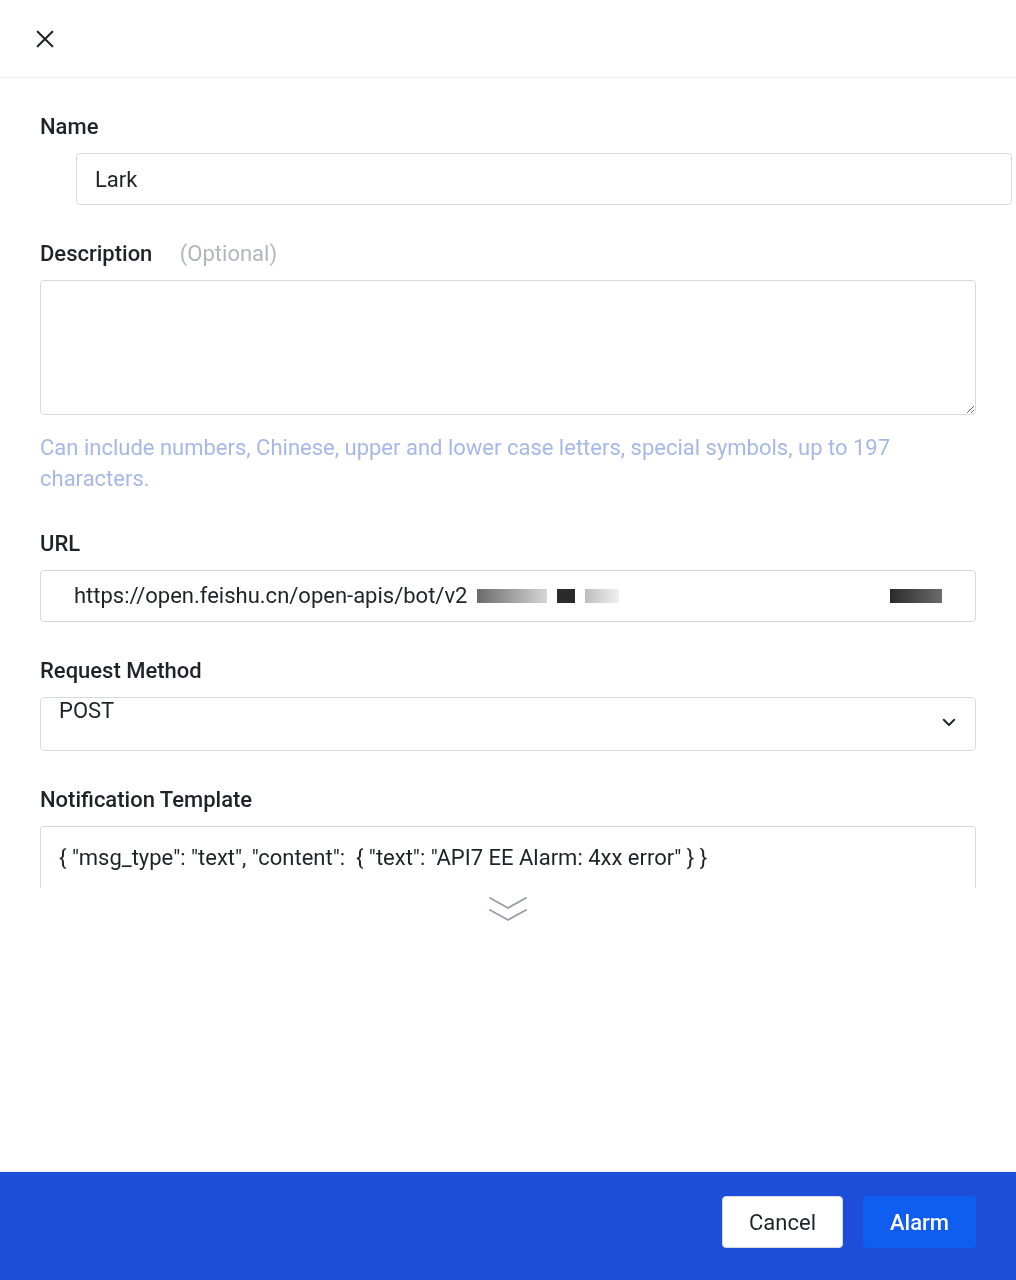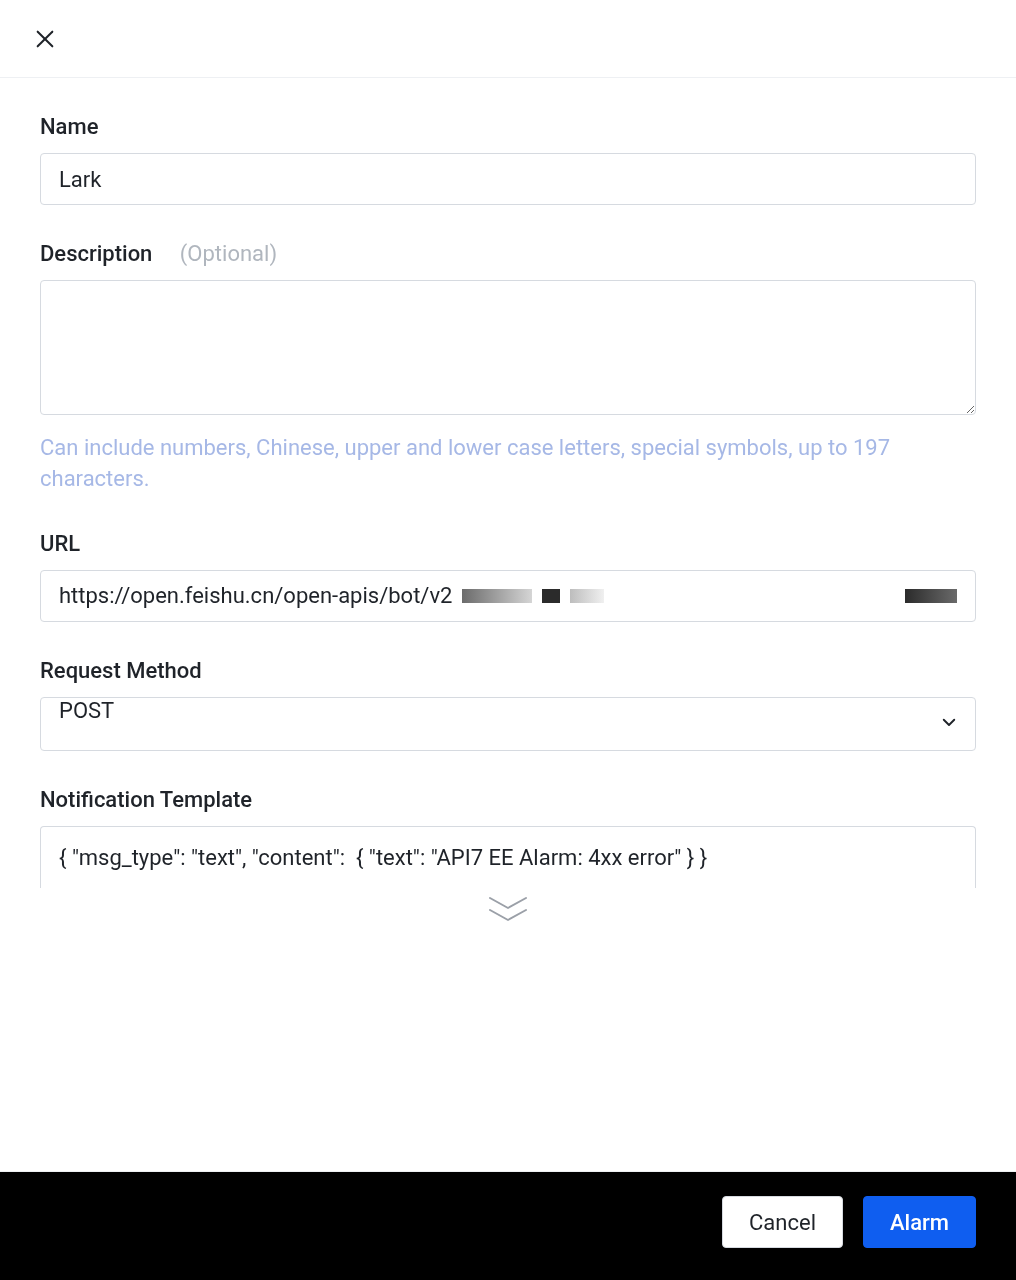--- a/index.html
+++ b/index.html
@@ -55,20 +55,21 @@
     .text-input {
       width: 100%;
       height: 52px;
       border: 1px solid #d6dae0;
       border-radius: 4px;
       padding: 0 18px;
       font-size: 22px;
       color: #1f2329;
       background: #fff;
       font-family: inherit;
+      margin-left: 36px;
     }
     .textarea-input {
       width: 100%;
       height: 135px;
       border: 1px solid #d6dae0;
       border-radius: 4px;
       padding: 14px 18px;
       font-size: 22px;
       color: #1f2329;
       background: #fff;
@@ -127,21 +128,21 @@
     .footer {
       position: absolute;
       bottom: 0;
       left: 0;
       right: 0;
       border-top: 1px solid #eef0f3;
       padding: 24px 40px 32px 40px;
       display: flex;
       justify-content: flex-end;
       gap: 20px;
-      background: #000000;
+      background: #1d4ed8;
     }
     .btn {
       height: 52px;
       padding: 0 26px;
       font-size: 22px;
       border-radius: 4px;
       cursor: pointer;
       font-family: inherit;
       display: inline-flex;
       align-items: center;
@@ -158,21 +159,21 @@
       color: #fff;
       font-weight: 500;
     }
     .url-row {
       display: flex;
       align-items: center;
       width: 100%;
       height: 52px;
       border: 1px solid #d6dae0;
       border-radius: 4px;
-      padding: 0 18px;
+      padding: 0 33px;
       gap: 10px;
       font-size: 22px;
       color: #1f2329;
       background: #fff;
     }
     .url-text { white-space: nowrap; }
     .redact {
       display: inline-block;
       height: 14px;
     }

